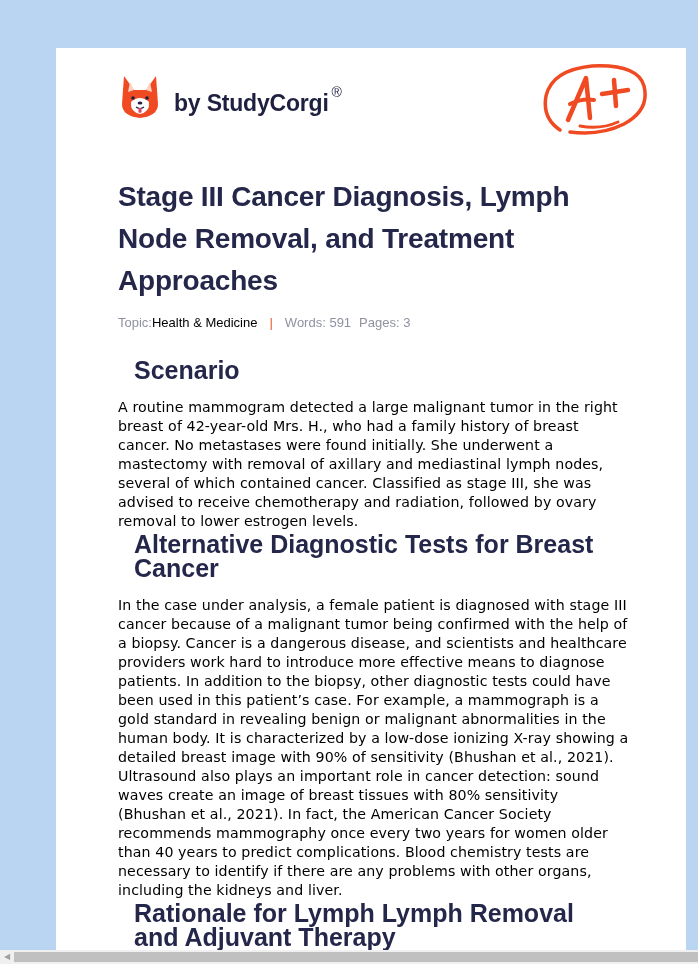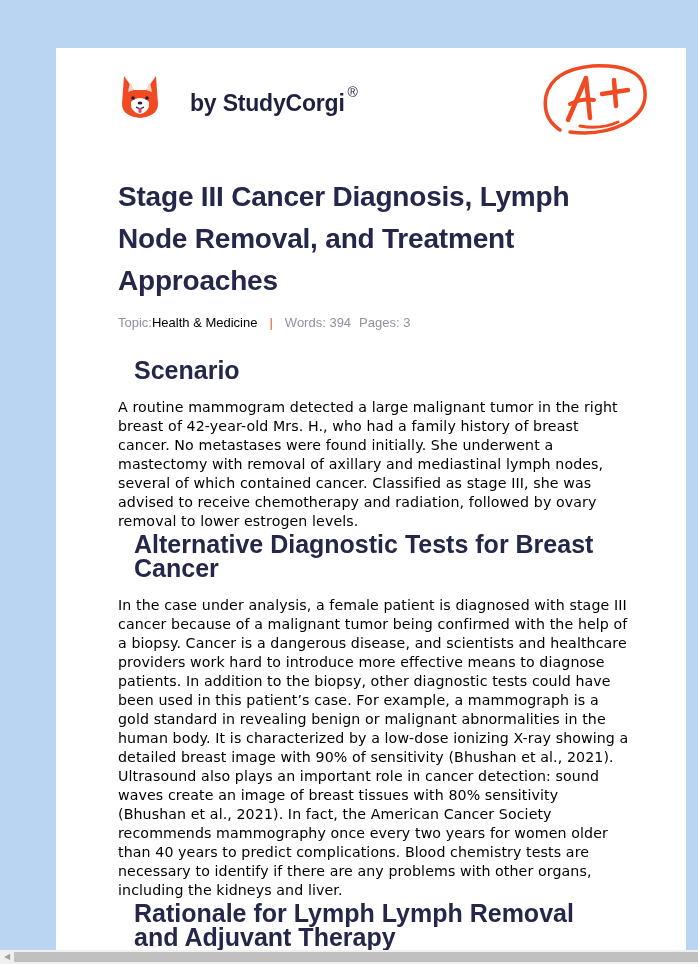--- a/index.html
+++ b/index.html
@@ -10,21 +10,21 @@
     font-family: "DejaVu Sans", sans-serif;
   }
   .card {
     position: absolute; left: 56px; top: 48px; width: 630px; height: 902px;
     background: #ffffff; overflow: hidden;
   }
   .header { position: absolute; left: 64px; top: 26px; width: 530px; height: 70px; }
   .logo { position: absolute; left: 0; top: 0; display: flex; align-items: center; }
   .corgi { width: 40px; height: 46px; }
   .brand {
-    margin-left: 30px; margin-top: 12px;
+    margin-left: 14px; margin-top: 12px;
     font-family: "Liberation Sans", sans-serif; font-weight: 700;
     font-size: 23px; color: #1f2040; letter-spacing: -0.2px;
   }
   .reg { font-size: 14px; font-weight: 400; vertical-align: top; position: relative; top: -6px; margin-left: 3px; color: #1f2040; }
   .grade { position: absolute; left: 420px; top: -14px; width: 110px; height: 80px; }
   .content { position: absolute; left: 62px; top: 128px; width: 512px; }
   h1 {
     margin: 0; font-family: "Liberation Sans", sans-serif; font-weight: 700;
     font-size: 28px; line-height: 42px; color: #25274a; letter-spacing: -0.2px;
   }
@@ -88,21 +88,21 @@
       <path d="M40 66 Q60 70 78 62" stroke="#f04a23" stroke-width="3" fill="none" stroke-linecap="round"></path>
     </svg>
   </div>
 
   <div class="content">
     <h1>Stage III Cancer Diagnosis, Lymph Node Removal, and Treatment Approaches</h1>
     <div class="meta">
       <span>Topic:</span>
       <span class="topic-val">Health &amp; Medicine</span>
       <span class="sep">|</span>
-      <span>Words: 394</span>
+      <span>Words: 591</span>
       <span class="pages">Pages: 3</span>
     </div>
 
     <h2 class="sec1-h">Scenario</h2>
     <p class="sec1-p">A routine mammogram detected a large malignant tumor in the right breast of 42-year-old Mrs. H., who had a family history of breast cancer. No metastases were found initially. She underwent a mastectomy with removal of axillary and mediastinal lymph nodes, several of which contained cancer. Classified as stage III, she was advised to receive chemotherapy and radiation, followed by ovary removal to lower estrogen levels.</p>
 
     <h2 class="sec2-h">Alternative Diagnostic Tests for Breast Cancer</h2>
     <p class="sec2-p">In the case under analysis, a female patient is diagnosed with stage III cancer because of a malignant tumor being confirmed with the help of a biopsy. Cancer is a dangerous disease, and scientists and healthcare providers work hard to introduce more effective means to diagnose patients. In addition to the biopsy, other diagnostic tests could have been used in this patient’s case. For example, a mammograph is a gold standard in revealing benign or malignant abnormalities in the human body. It is characterized by a low-dose ionizing X-ray showing a detailed breast image with 90% of sensitivity (Bhushan et al., 2021). Ultrasound also plays an important role in cancer detection: sound waves create an image of breast tissues with 80% sensitivity (Bhushan et al., 2021). In fact, the American Cancer Society recommends mammography once every two years for women older than 40 years to predict complications. Blood chemistry tests are necessary to identify if there are any problems with other organs, including the kidneys and liver.</p>
 
     <h2 class="sec3-h">Rationale for Lymph Lymph Removal and Adjuvant Therapy</h2>

